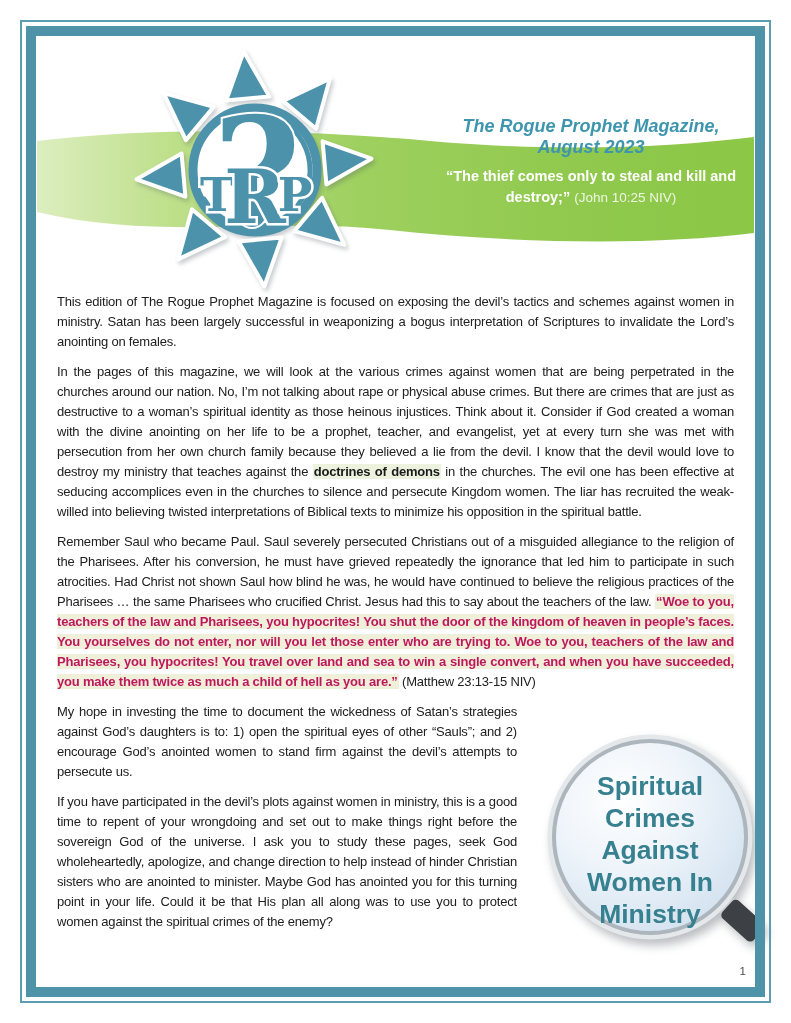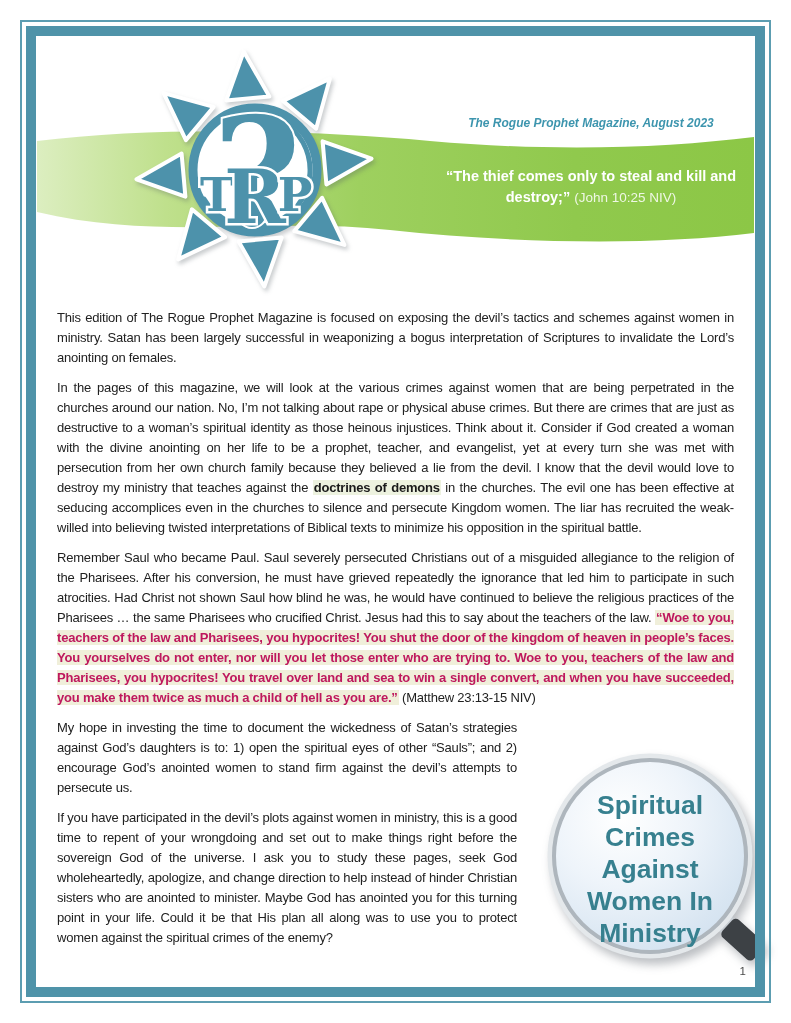--- a/index.html
+++ b/index.html
@@ -8,40 +8,40 @@
     font-family:"Liberation Sans","DejaVu Sans",sans-serif;overflow:hidden;
   }
   
   .frame-outer{position:absolute;inset:20px;border:2px solid #5C9DB1;z-index:6;pointer-events:none;}
   .frame-inner{position:absolute;inset:26px;border:10px solid #4F93A9;z-index:6;pointer-events:none;}
 
   .ribbon{position:absolute;left:0;top:0;z-index:1;}
 
   .issue-line{
     position:absolute;top:116px;left:438px;width:306px;z-index:2;
-    text-align:center;color:#3D95AE;font-style:italic;font-weight:bold;font-size:12px;
+    text-align:center;color:#3D95AE;font-style:italic;font-weight:bold;font-size:18px;
   }
   .quote-block{
     position:absolute;top:166px;left:438px;width:306px;z-index:2;
     text-align:center;color:#ffffff;font-weight:bold;font-size:14.5px;line-height:21px;
   }
   .quote-ref{font-weight:normal;color:rgba(255,255,255,0.85);font-size:13.5px;}
 
   .logo{position:absolute;left:124px;top:39px;z-index:3;filter:drop-shadow(2px 3px 2px rgba(80,90,95,0.30));}
 
   .article{
-    position:absolute;left:57px;top:308px;width:677px;z-index:2;
+    position:absolute;left:57px;top:292px;width:677px;z-index:2;
     font-size:13px;letter-spacing:-0.2px;line-height:20px;text-align:justify;color:#212121;
   }
   .article p{margin:0 0 10px 0;}
   .hl-demons{font-weight:bold;background:#EDF2DF;color:#1a1a1a;padding:0 1px;}
   .scripture{font-weight:bold;color:#be185d;background:#F0EFDA;padding:0 1px;}
   .mag-spacer{float:right;width:205px;height:212px;margin:0 0 4px 12px;}
 
-  .magnifier{position:absolute;left:546px;top:752px;z-index:4;}
+  .magnifier{position:absolute;left:546px;top:733px;z-index:4;}
   .magnifier svg{overflow:visible;filter:drop-shadow(4px 6px 5px rgba(60,70,80,0.35));}
   .callout-text{font-family:"Liberation Sans","DejaVu Sans",sans-serif;font-weight:bold;fill:#37808F;}
 
   .page-number{position:absolute;right:45px;bottom:46px;z-index:5;font-size:11.5px;color:#4a4a4a;}
 </style>
 </head>
 <body>
 
 <div class="frame-outer"></div>
 <div class="frame-inner"></div>

